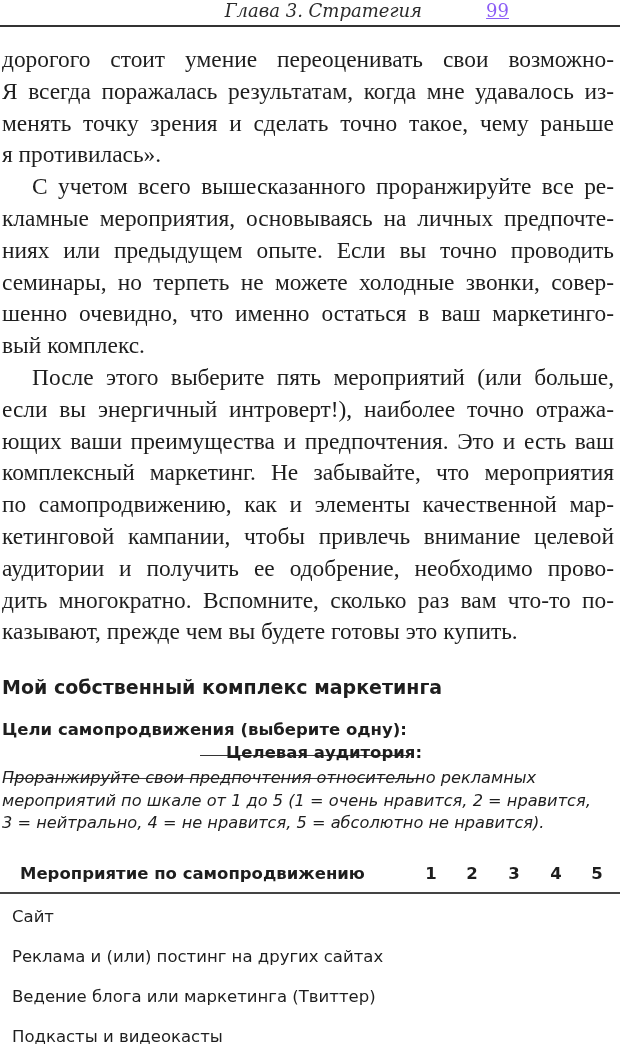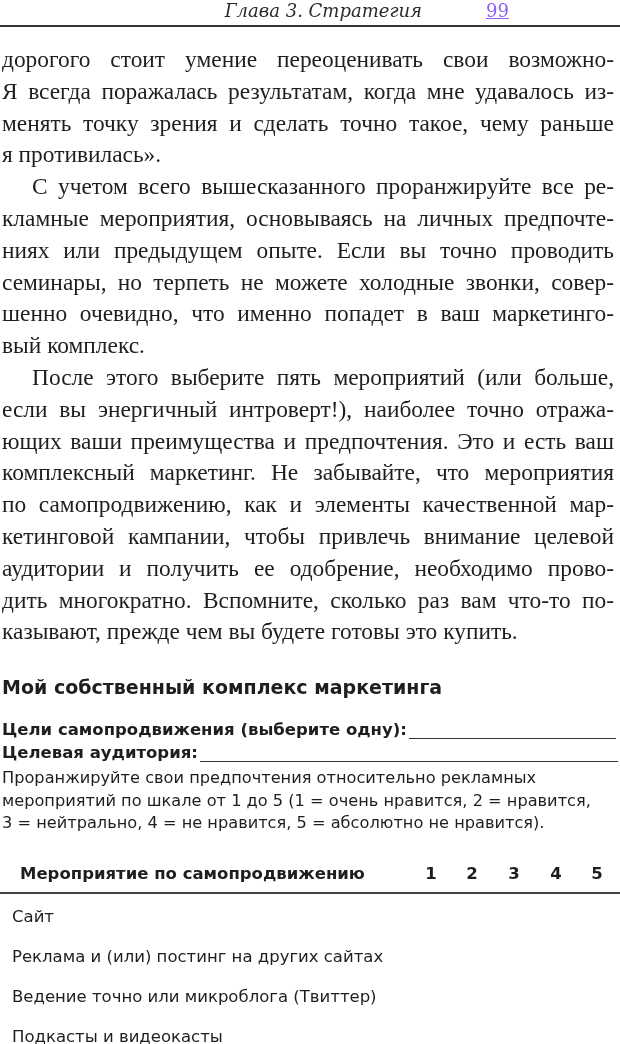--- a/index.html
+++ b/index.html
@@ -79,20 +79,21 @@
     }
     .field-row {
       position: absolute;
       left: 2px;
       font-family: "DejaVu Sans", "Liberation Sans", sans-serif;
       font-weight: bold;
       font-size: 16.5px;
       color: #1e1e1e;
       display: flex;
       align-items: flex-end;
+      flex-direction: column;
     }
     .field-row .blank {
       border-bottom: 1.5px solid #333;
       height: 16px;
       margin-left: 2px;
     }
     .field-goal { top: 720px; }
     .field-goal .blank { width: 207px; }
     .field-audience { top: 743px; }
     .field-audience .blank { width: 418px; }
@@ -100,21 +101,21 @@
     .instructions {
       position: absolute;
       top: 767px;
       left: 2px;
       width: 615px;
       font-family: "DejaVu Sans", "Liberation Sans", sans-serif;
       font-size: 16.2px;
       line-height: 22.5px;
       color: #1e1e1e;
     }
-    .instructions span { display: block; white-space: nowrap; }
+    .instructions span { display: block; white-space: nowrap; font-style: italic; }
 
     .rating-table {
       position: absolute;
       top: 858px;
       left: 0;
       width: 620px;
     }
     .table-header {
       position: relative;
       height: 34px;
@@ -163,21 +164,21 @@
     <span class="line">дорогого стоит умение переоценивать свои возможно-</span>
     <span class="line">Я всегда поражалась результатам, когда мне удавалось из-</span>
     <span class="line">менять точку зрения и сделать точно такое, чему раньше</span>
     <span class="line last">я противилась».</span>
   </div>
   <div>
     <span class="line indent">С учетом всего вышесказанного проранжируйте все ре-</span>
     <span class="line">кламные мероприятия, основываясь на личных предпочте-</span>
     <span class="line">ниях или предыдущем опыте. Если вы точно проводить</span>
     <span class="line">семинары, но терпеть не можете холодные звонки, совер-</span>
-    <span class="line">шенно очевидно, что именно попадет в ваш маркетинго-</span>
+    <span class="line">шенно очевидно, что именно остаться в ваш маркетинго-</span>
     <span class="line last">вый комплекс.</span>
   </div>
   <div>
     <span class="line indent">После этого выберите пять мероприятий (или больше,</span>
     <span class="line">если вы энергичный интроверт!), наиболее точно отража-</span>
     <span class="line">ющих ваши преимущества и предпочтения. Это и есть ваш</span>
     <span class="line">комплексный маркетинг. Не забывайте, что мероприятия</span>
     <span class="line">по самопродвижению, как и элементы качественной мар-</span>
     <span class="line">кетинговой кампании, чтобы привлечь внимание целевой</span>
     <span class="line">аудитории и получить ее одобрение, необходимо прово-</span>
@@ -213,19 +214,19 @@
     <span class="col-num" style="left:587px">5</span>
   </div>
   <div class="table-rows">
     <div class="row">
       <span class="activity">Сайт</span>
     </div>
     <div class="row">
       <span class="activity">Реклама и (или) постинг на других сайтах</span>
     </div>
     <div class="row">
-      <span class="activity">Ведение точно или микроблога (Твиттер)</span>
+      <span class="activity">Ведение блога или маркетинга (Твиттер)</span>
     </div>
     <div class="row">
       <span class="activity">Подкасты и видеокасты</span>
     </div>
   </div>
 </div>
 
 </body></html>

